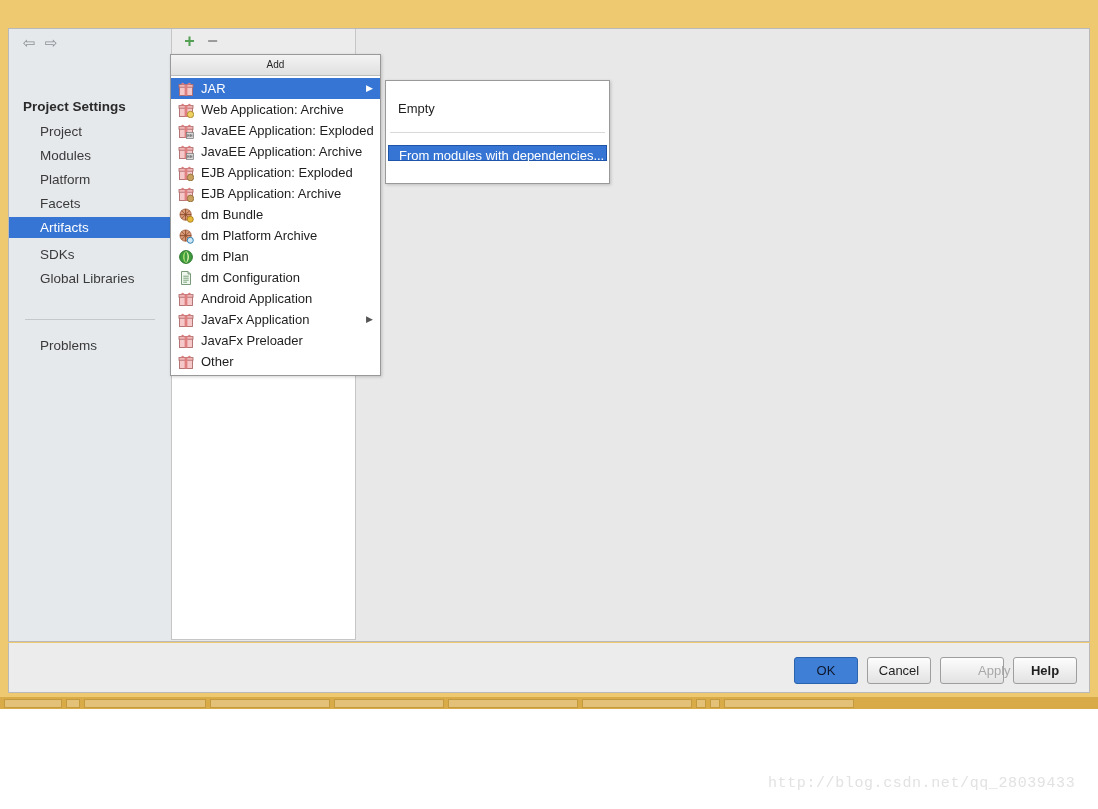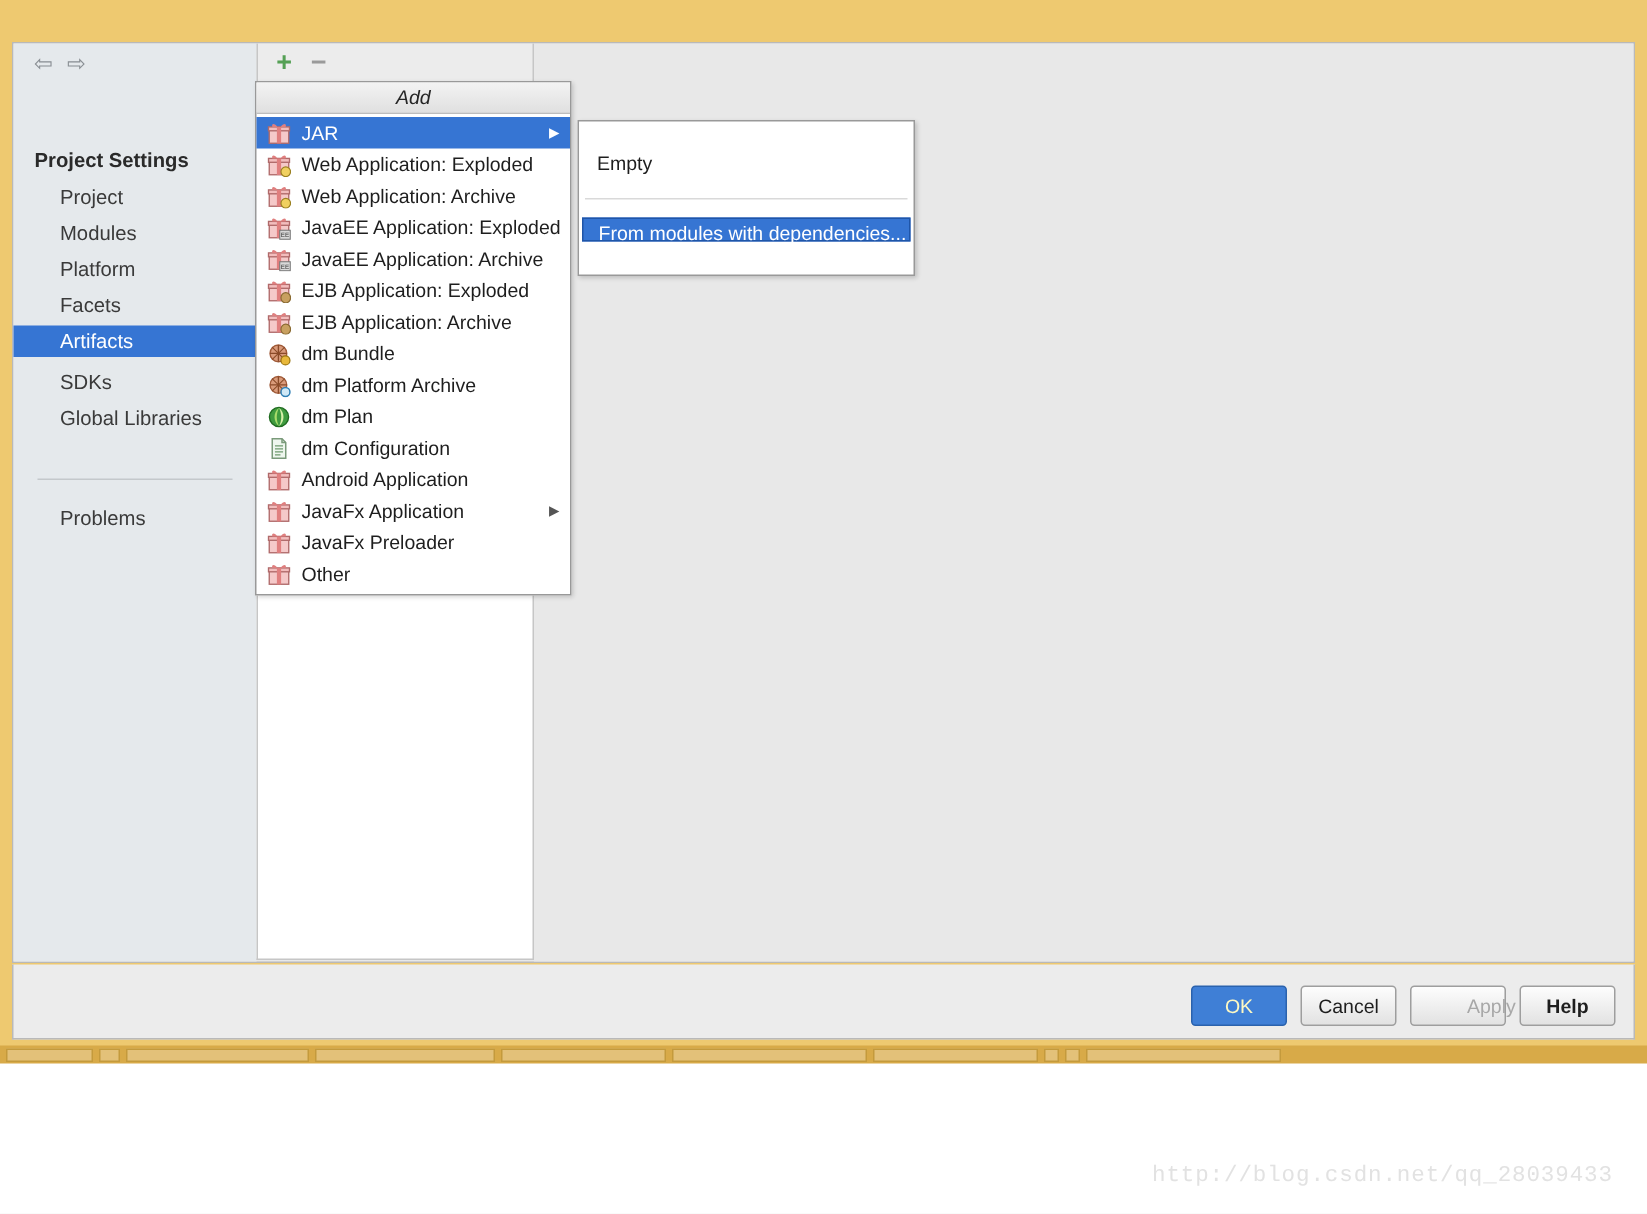--- a/index.html
+++ b/index.html
@@ -154,22 +154,22 @@
     background: #ffffff;
     border: 1px solid #999999;
     box-sizing: border-box;
     z-index: 40;
     box-shadow: 1px 1px 3px rgba(0,0,0,.18);
   }
   .add-menu-title {
     height: 20px;
     background: linear-gradient(to bottom,#f3f3f3,#e0e0e0);
     border-bottom: 1px solid #bdbdbd;
-    font-size: 13px; color: #272727;
-    text-align: center; line-height: 20px; font-style: italic;
+    font-size: 10px; color: #272727;
+    text-align: center; line-height: 20px;
   }
   .menu-list { padding: 2px 0 3px 0; }
   .menu-item {
     position: relative;
     height: 21px;
     line-height: 21px;
     font-size: 13px;
     color: #1e1e1e;
     padding-left: 30px;
     padding-right: 18px;
@@ -235,21 +235,21 @@
     background: linear-gradient(to bottom,#fdfdfd,#e2e2e2);
     font-size: 13px; color: #1e1e1e;
     text-align: center;
     line-height: 25px;
     cursor: pointer;
     box-sizing: border-box;
   }
   .btn.primary {
     background: #3f7fd6;
     border: 1px solid #2a62ad;
-    color: #fef9c3;
+    color: #0f172a;
   }
   .btn.disabled { color: #a8a8a8; }
   .btn-ok     { left: 785px; width: 64px; }
   .btn-cancel { left: 858px; width: 64px; }
   .btn-apply  { left: 931px; width: 64px; padding-left: 37px; }
   .btn-help   { left: 1004px; width: 64px; font-weight: bold; }
 
   
   .taskbar {
     position: absolute; left: 0; top: 697px;
@@ -326,28 +326,20 @@
                 <path d="M6.8 3.6 C5.2 0.8 2.6 1.4 3.6 3.6 Z" fill="#e07f7f"></path>
                 <path d="M9.2 3.6 C10.8 0.8 13.4 1.4 12.4 3.6 Z" fill="#e07f7f"></path>
               </svg></span><span>JAR</span><span class="submenu-arrow">▶</span></div>
           <div class="menu-item"><span class="mi-icon"><svg width="16" height="16" viewBox="0 0 16 16">
                 <rect x="1.5" y="5.5" width="13" height="9" fill="#f5c9c9" stroke="#b06a6a" stroke-width="0.9"></rect>
                 <rect x="1.0" y="3.6" width="14" height="2.6" fill="#f3bdbd" stroke="#b06a6a" stroke-width="0.9"></rect>
                 <rect x="6.6" y="3.6" width="2.8" height="11" fill="#e07f7f"></rect>
                 <path d="M6.8 3.6 C5.2 0.8 2.6 1.4 3.6 3.6 Z" fill="#e07f7f"></path>
                 <path d="M9.2 3.6 C10.8 0.8 13.4 1.4 12.4 3.6 Z" fill="#e07f7f"></path>
                 <circle cx="12.5" cy="12.5" r="3.2" fill="#f0d060" stroke="#9a8020" stroke-width="0.8"></circle>
-              </svg></span><span>Web Application: Exploded</span></div>
-          <div class="menu-item"><span class="mi-icon"><svg width="16" height="16" viewBox="0 0 16 16">
-                <rect x="1.5" y="5.5" width="13" height="9" fill="#f5c9c9" stroke="#b06a6a" stroke-width="0.9"></rect>
-                <rect x="1.0" y="3.6" width="14" height="2.6" fill="#f3bdbd" stroke="#b06a6a" stroke-width="0.9"></rect>
-                <rect x="6.6" y="3.6" width="2.8" height="11" fill="#e07f7f"></rect>
-                <path d="M6.8 3.6 C5.2 0.8 2.6 1.4 3.6 3.6 Z" fill="#e07f7f"></path>
-                <path d="M9.2 3.6 C10.8 0.8 13.4 1.4 12.4 3.6 Z" fill="#e07f7f"></path>
-                <circle cx="12.5" cy="12.5" r="3.2" fill="#f0d060" stroke="#9a8020" stroke-width="0.8"></circle>
               </svg></span><span>Web Application: Archive</span></div>
           <div class="menu-item"><span class="mi-icon"><svg width="16" height="16" viewBox="0 0 16 16">
                 <rect x="1.5" y="5.5" width="13" height="9" fill="#f5c9c9" stroke="#b06a6a" stroke-width="0.9"></rect>
                 <rect x="1.0" y="3.6" width="14" height="2.6" fill="#f3bdbd" stroke="#b06a6a" stroke-width="0.9"></rect>
                 <rect x="6.6" y="3.6" width="2.8" height="11" fill="#e07f7f"></rect>
                 <path d="M6.8 3.6 C5.2 0.8 2.6 1.4 3.6 3.6 Z" fill="#e07f7f"></path>
                 <path d="M9.2 3.6 C10.8 0.8 13.4 1.4 12.4 3.6 Z" fill="#e07f7f"></path>
                 <rect x="8.5" y="9.5" width="7" height="6" fill="#d9d9d9" stroke="#777" stroke-width="0.7"></rect>
                 <text x="12" y="14.3" font-size="4.2" text-anchor="middle" fill="#333" font-family="Liberation Sans">EE</text>
               </svg></span><span>JavaEE Application: Exploded</span></div>

